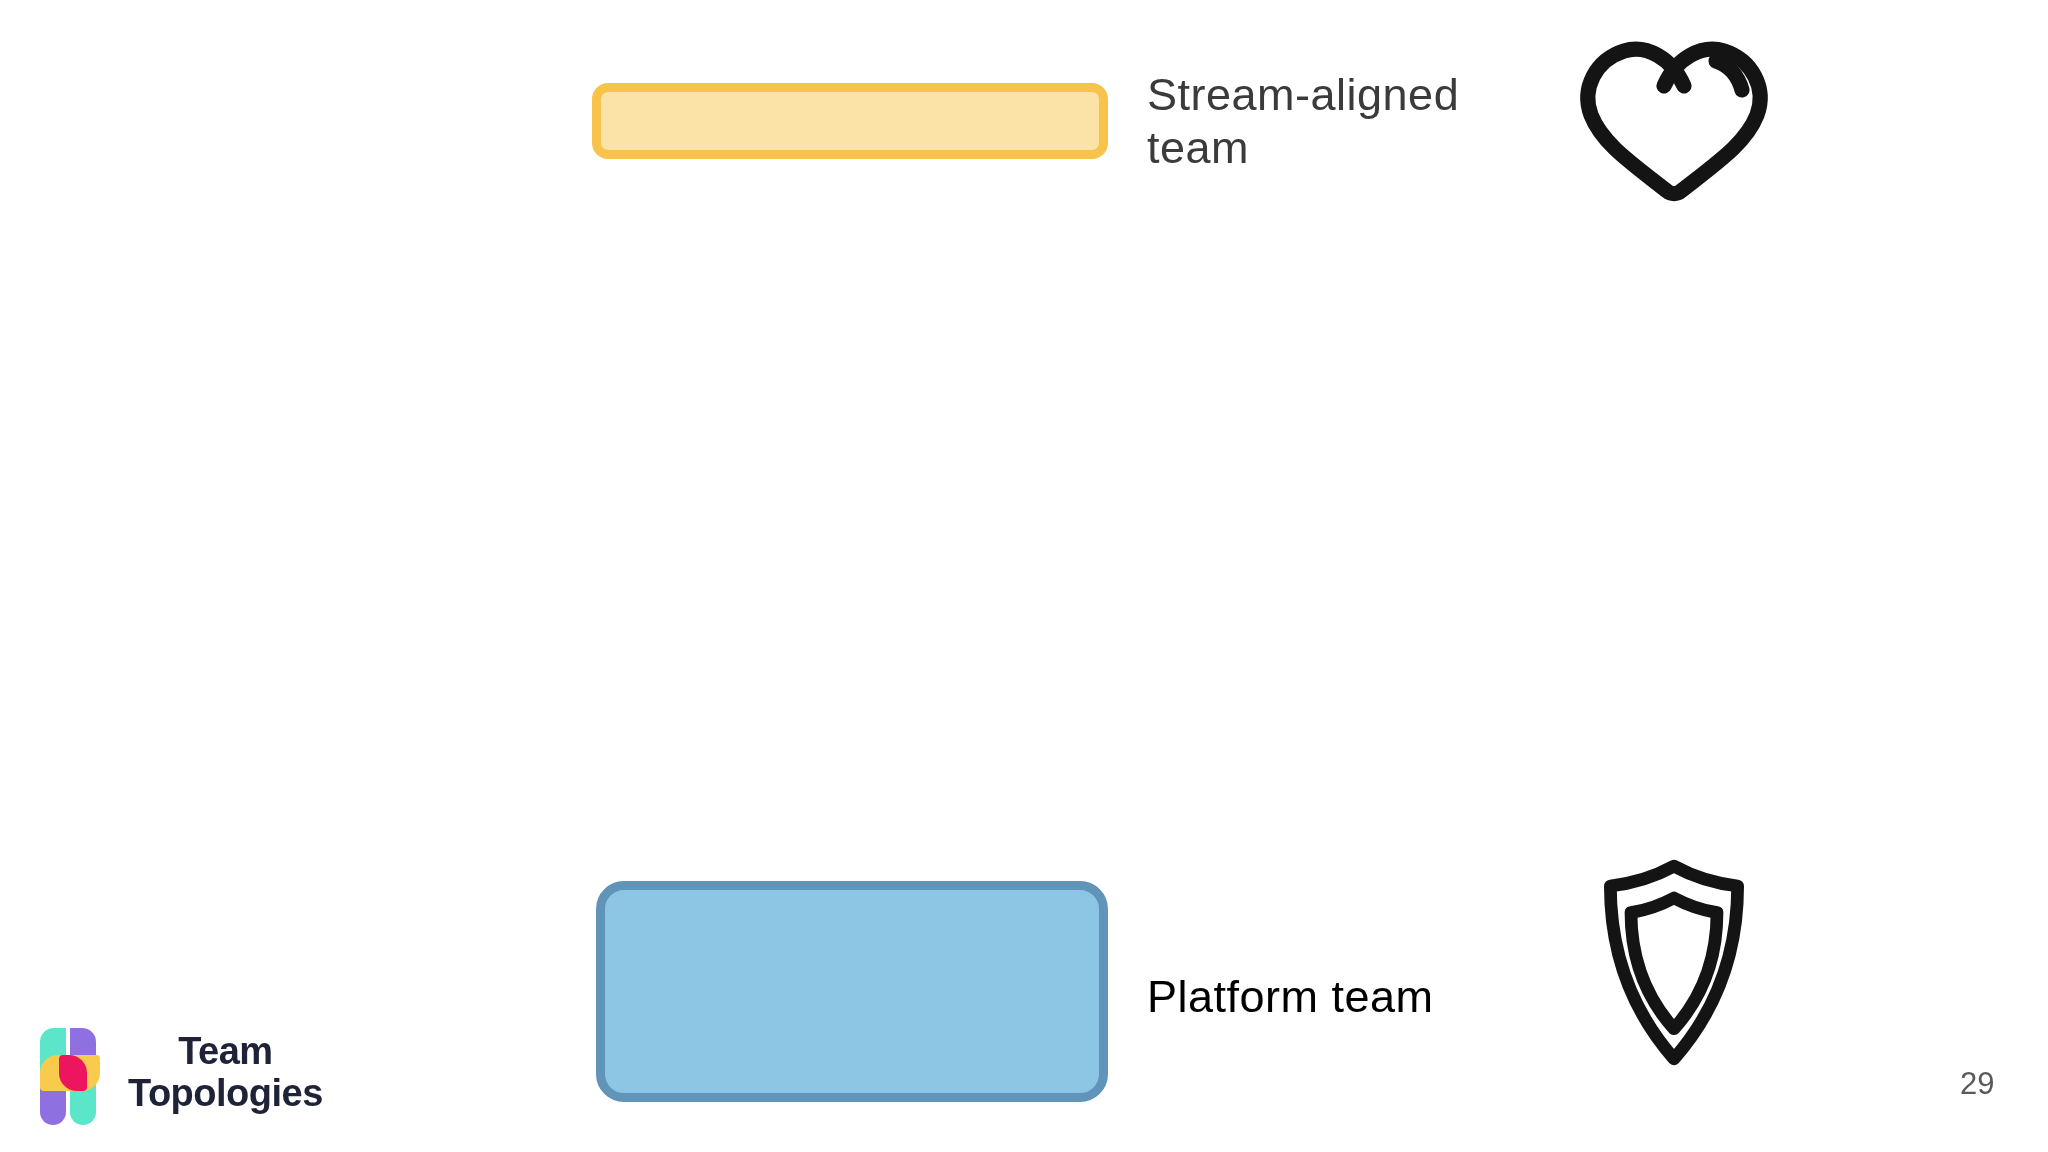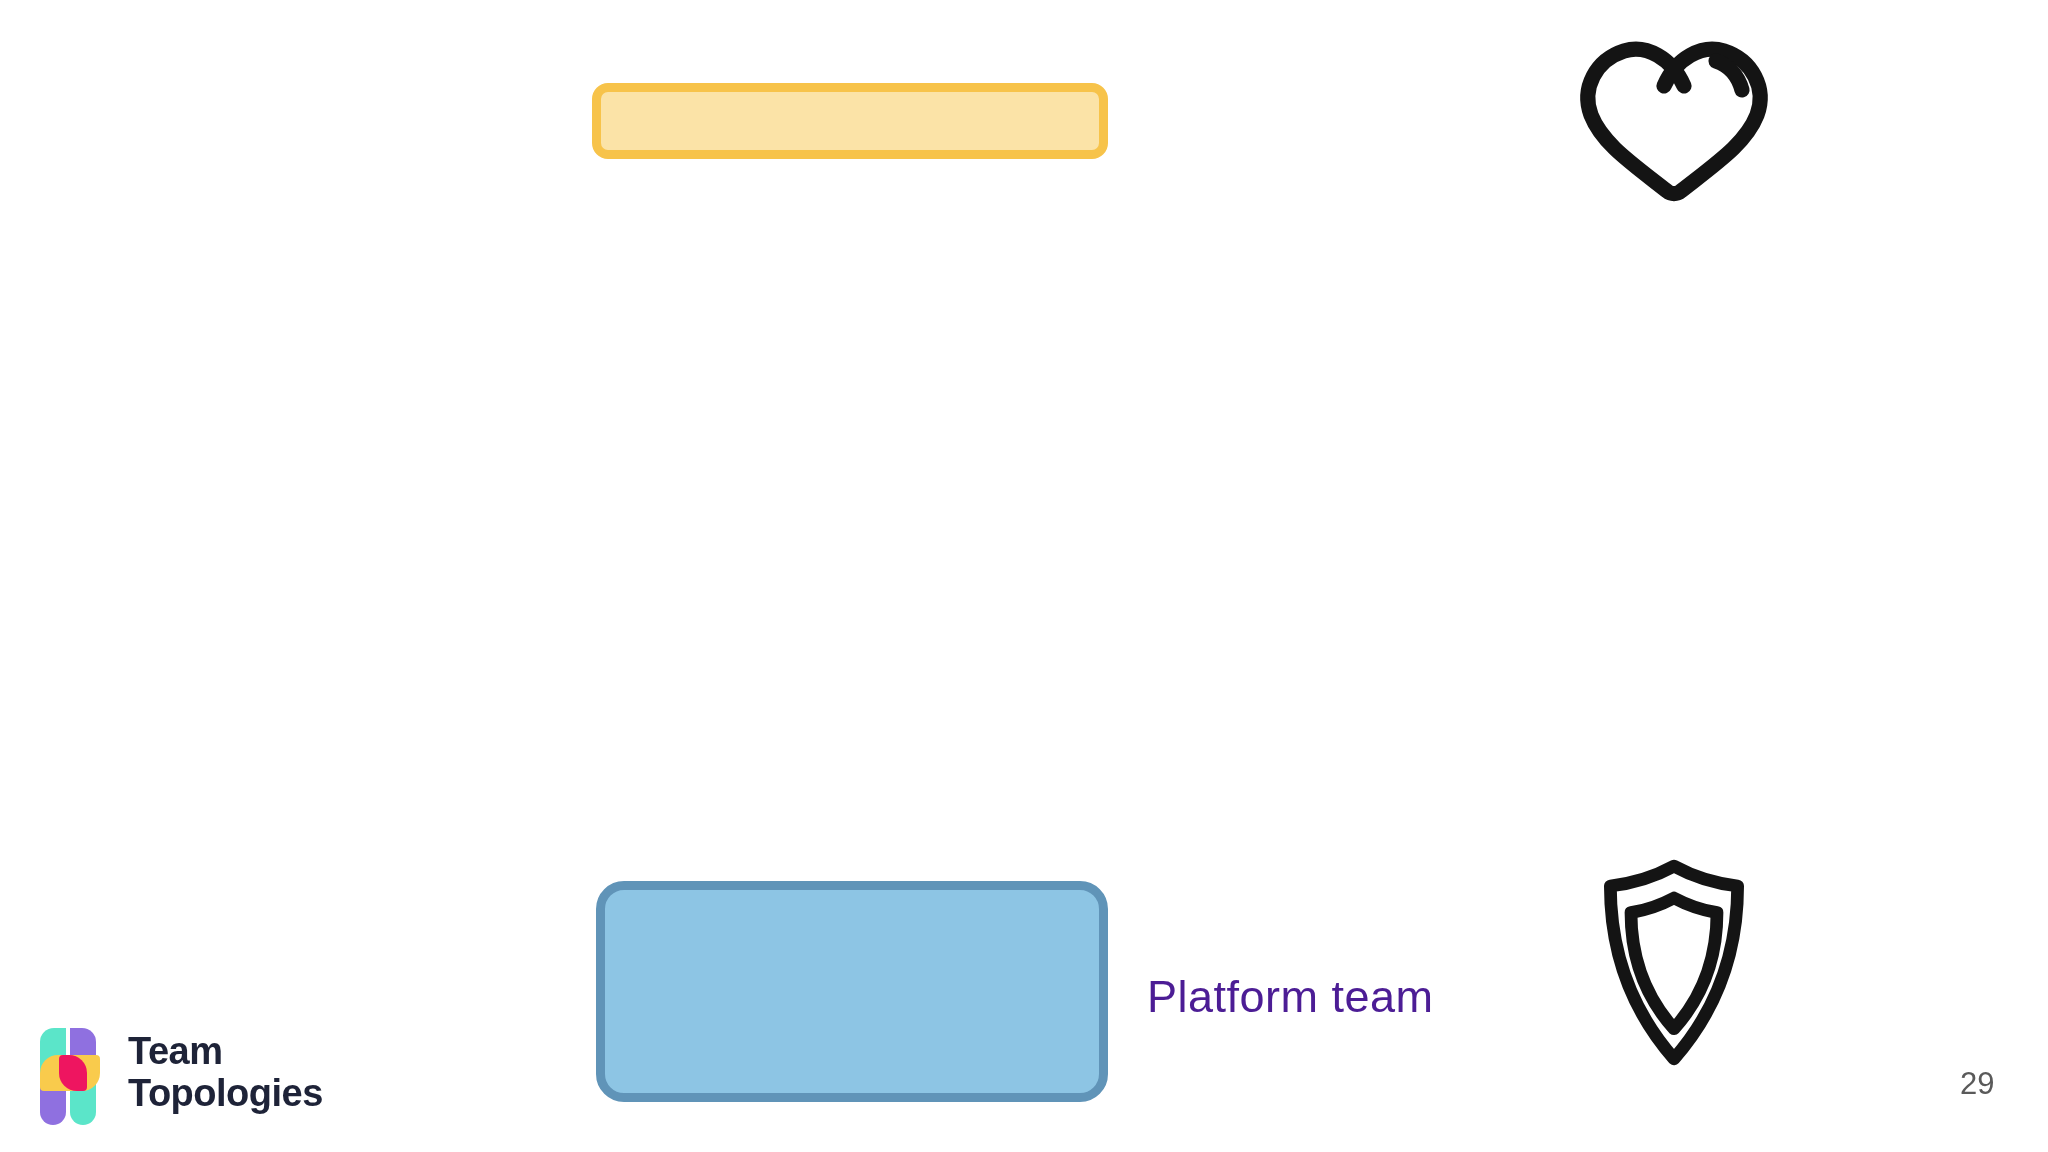--- a/index.html
+++ b/index.html
@@ -110,46 +110,48 @@
     height: 36px;
     border-radius: 4px 18px 4px 18px;
   }
   .logo-text {
     margin-left: 28px;
     margin-top: 2px;
     font-weight: 700;
     font-size: 38px;
     line-height: 42px;
     letter-spacing: -0.5px;
+    text-align: center;
   }
   
   .page-number {
     position: absolute;
     left: 1960px;
     top: 1066px;
     font-size: 31px;
     line-height: 36px;
   }
 </style>
 </head>
 <body>
 
 <div class="slide">
 
   <div class="team-shape shape-stream" style="background-color: rgb(251, 227, 167); border-color: rgb(247, 195, 74);"></div>
 
+  <div class="team-label label-stream" style="color: rgb(59, 59, 59);">Stream-aligned team</div>
 
   <svg class="legend-icon icon-heart" viewBox="0 0 102 85" style="color: rgb(20, 20, 20);">
     <path d="M57 25 C 51 11 38 4 27 7.5 C 13 12 5.5 26 10.5 39.5 C 16 53.5 30 63 48.5 77.5 C 50.5 79.2 53.5 79.2 55.5 77.5 C 74 63 88 53.5 93.5 39.5 C 98.5 26 91 12 77 7.5 C 66 4 53 11 47 25" fill="none" stroke="currentColor" stroke-width="7.6" stroke-linecap="round" stroke-linejoin="round"></path>
     <path d="M73 12.5 C 79 14.5 84 19.5 86 27" fill="none" stroke="currentColor" stroke-width="7.6" stroke-linecap="round"></path>
   </svg>
 
   <div class="team-shape shape-platform" style="background-color: rgb(141, 197, 228); border-color: rgb(96, 148, 184);"></div>
 
-  <div class="team-label label-platform" style="color: #4c1d95;">Platform team</div>
+  <div class="team-label label-platform" style="color: #000000;">Platform team</div>
 
   <svg class="legend-icon icon-shield" viewBox="0 0 100 124" style="color: rgb(20, 20, 20);">
     <path d="M50 6 C 61 12 73 16 87 17.5 C 87 50 78 86 50 118 C 22 86 13 50 13 17.5 C 27 16 39 12 50 6 Z" fill="none" stroke="currentColor" stroke-width="7.4" stroke-linecap="round" stroke-linejoin="round"></path>
     <path d="M50 24.5 C 57.5 28.5 65.5 31.5 75 33 C 75 56 68.5 80 50 100.5 C 31.5 80 25 56 25 33 C 34.5 31.5 42.5 28.5 50 24.5 Z" fill="none" stroke="currentColor" stroke-width="7.4" stroke-linecap="round" stroke-linejoin="round"></path>
   </svg>
 
   <div class="logo">
     <div class="logo-mark">
       <div class="bar bar-tl" style="background-color: rgb(91, 229, 201);"></div>
       <div class="bar bar-tr" style="background-color: rgb(143, 112, 224);"></div>

